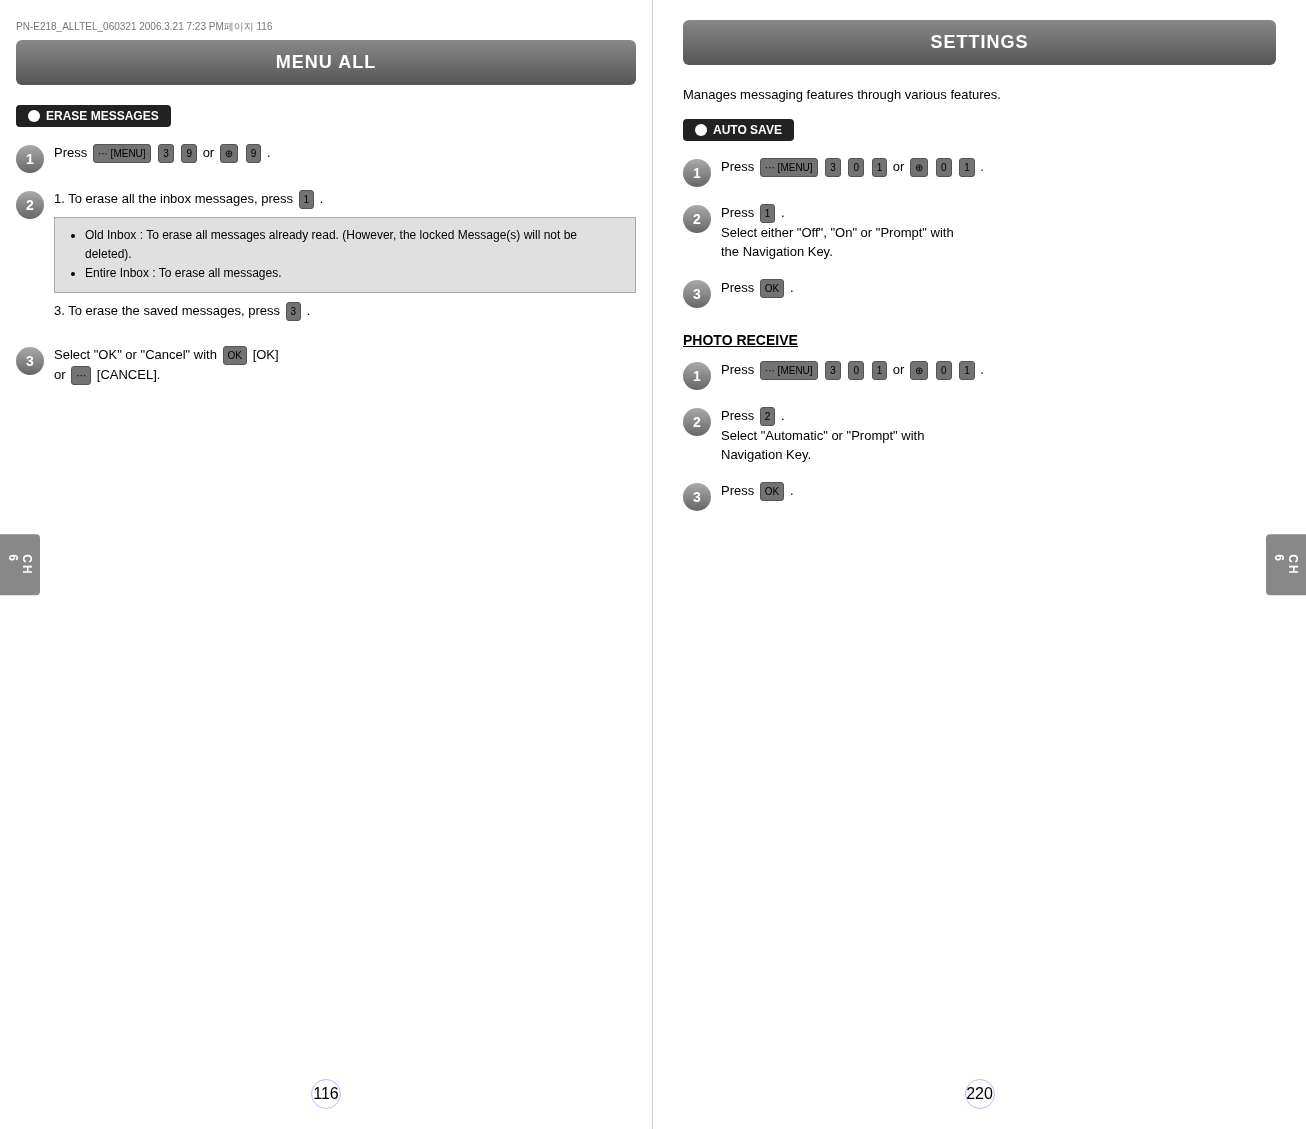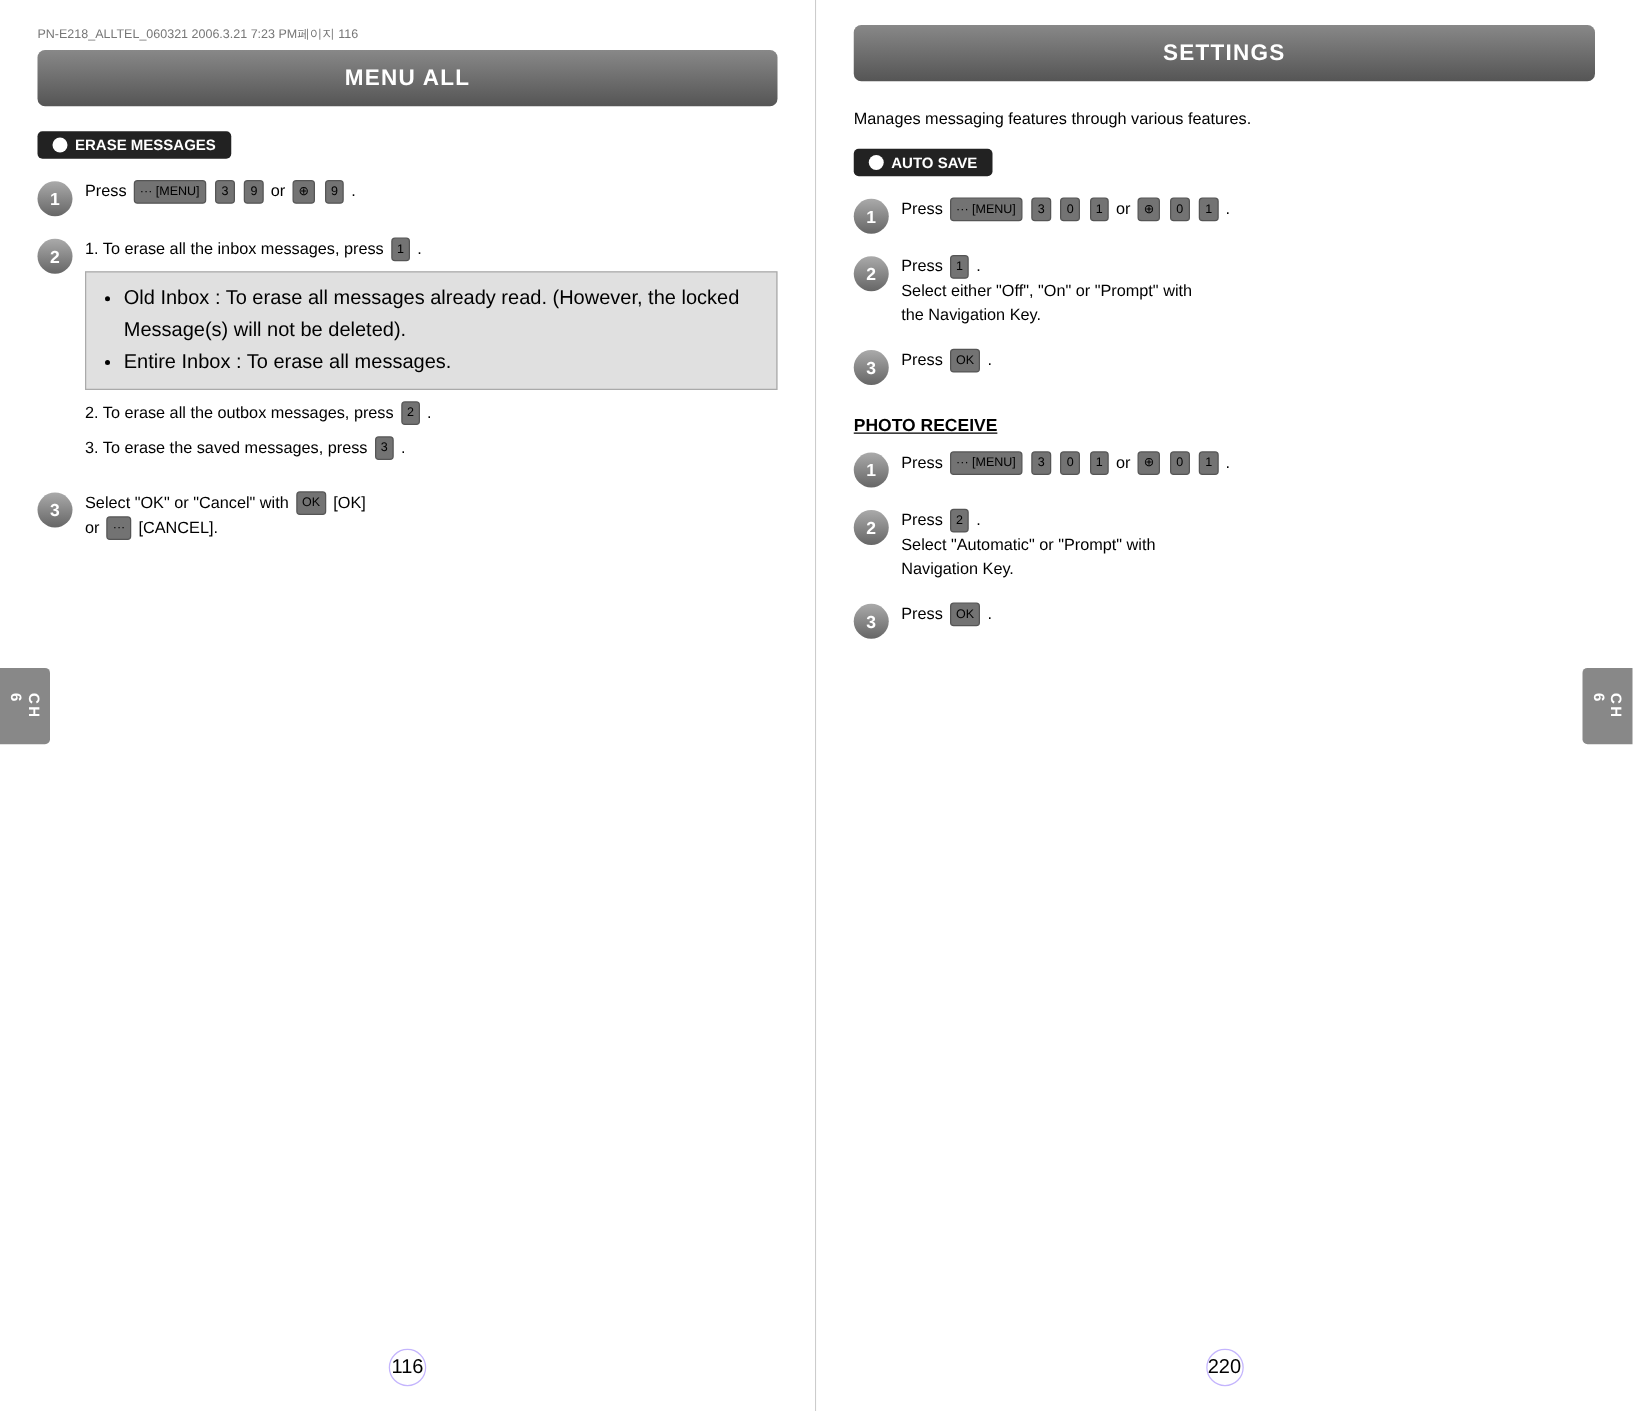--- a/index.html
+++ b/index.html
@@ -11,21 +11,21 @@
       font-size: 14px;
       display: flex;
       flex-direction: row;
     }
 
     .page {
       width: 653px;
       height: 1129px;
       background: #fff;
       position: relative;
-      padding: 20px 30px;
+      padding: 20px 16px;
       border-right: 1px solid #ccc;
     }
 
     .page-right {
       width: 653px;
       height: 1129px;
       background: #fff;
       position: relative;
       padding: 20px 30px;
     }
@@ -100,21 +100,21 @@
       margin: 0 2px;
       vertical-align: middle;
       white-space: nowrap;
     }
 
     .bullet-box {
       background: #e0e0e0;
       border: 1px solid #aaa;
       padding: 8px 14px;
       margin: 8px 0;
-      font-size: 16px;
+      font-size: 12px;
       line-height: 1.6;
     }
 
     .bullet-box ul {
       list-style: disc;
       padding-left: 16px;
     }
 
     .note-text {
       font-size: 13px;
@@ -232,23 +232,20 @@
       <div class="note-text">
         1. To erase all the inbox messages, press <span class="key-icon">1</span> .
       </div>
       <div class="bullet-box">
         <ul>
           <li>Old Inbox : To erase all messages already read. (However, the locked Message(s) will not be deleted).</li>
           <li>Entire Inbox : To erase all messages.</li>
         </ul>
       </div>
       <div class="note-text">
-        2. To erase all the outbox messages, press <span class="key-icon">2</span> .
-      </div>
-      <div class="note-text">
         3. To erase the saved messages, press <span class="key-icon">3</span> .
       </div>
     </div>
   </div>
 
   
   <div class="step-row">
     <div class="step-circle">
       <span>3</span>
     </div>

